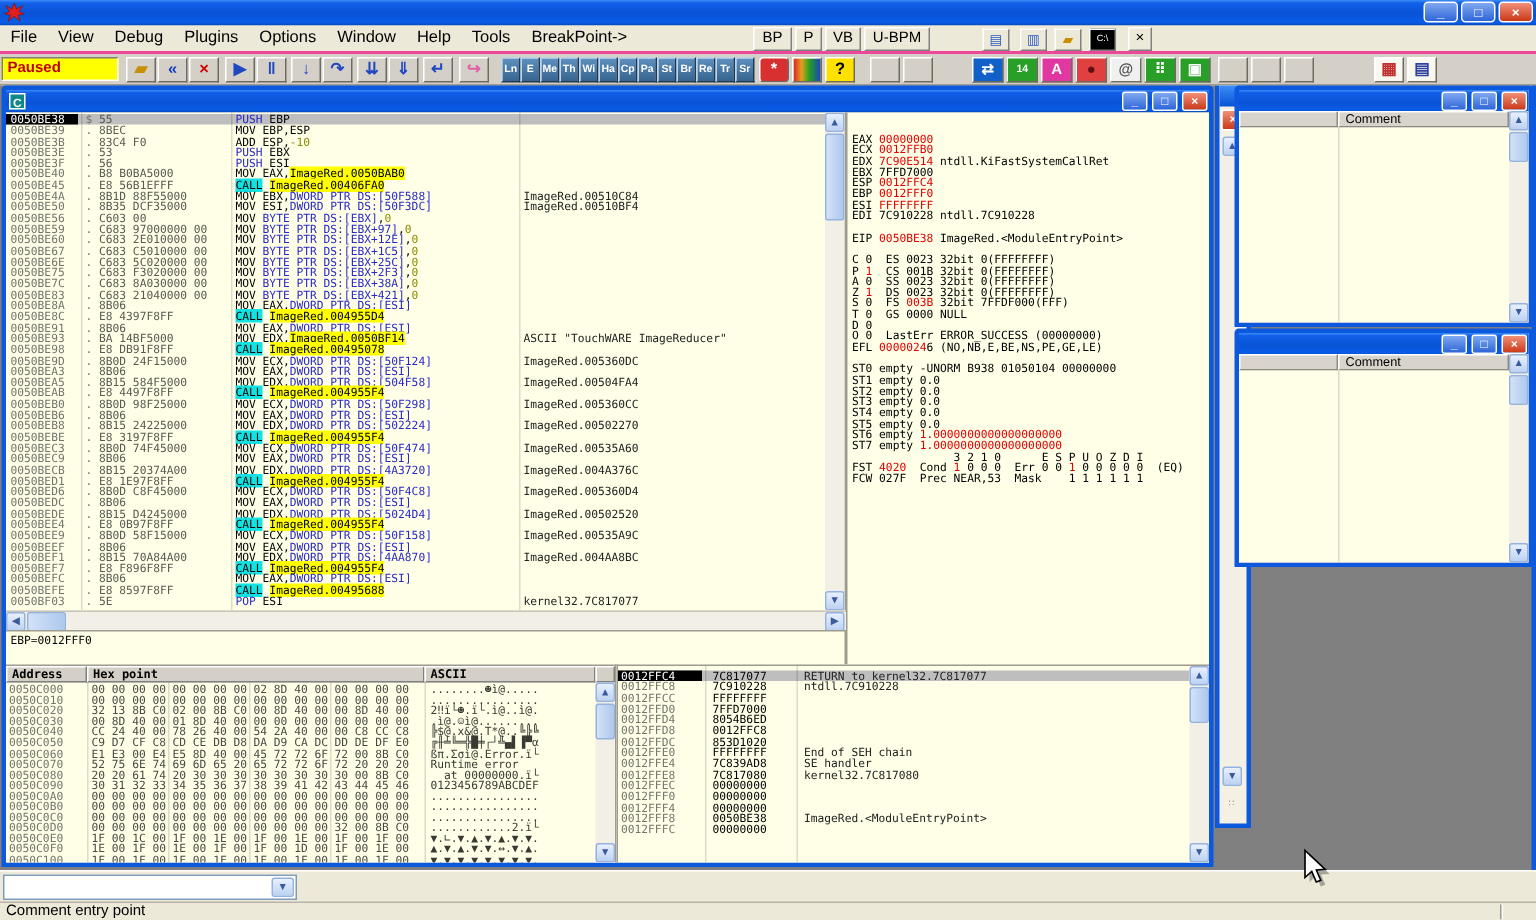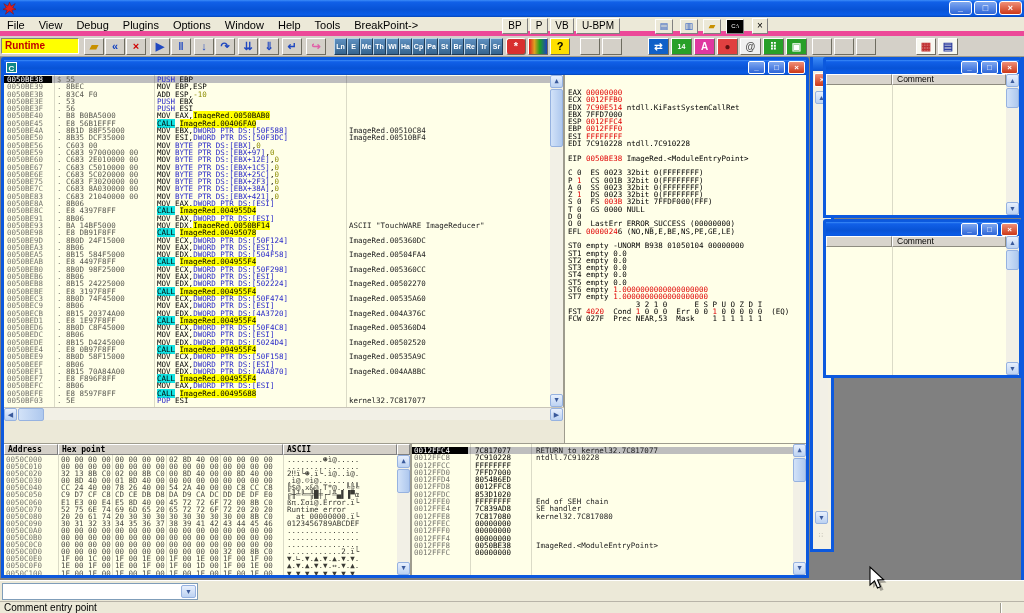--- a/index.html
+++ b/index.html
@@ -7,21 +7,21 @@
   body{position:relative;background:#ECE9D8;font-family:"Liberation Sans",sans-serif;-webkit-font-smoothing:none;}
   .abs{position:absolute;}
   .mono{font-family:"DejaVu Sans Mono",monospace;font-size:7.5px;line-height:7.3px;white-space:pre;}
 
   
   #titlebar{left:0;top:0;width:1024px;height:17px;background:linear-gradient(180deg,#3C8CF8 0%,#1160E8 12%,#0853D6 55%,#0A5CE8 88%,#0646B8 100%);}
   #app-icon{left:3px;top:2px;width:13px;height:13px;}
   .wctl{position:absolute;top:1px;width:23px;height:14px;border:1px solid #fff;border-radius:3px;background:linear-gradient(#7FA8F0,#2E66D8);color:#fff;font-size:9px;line-height:12px;text-align:center;font-weight:bold;}
   .wctl.close{background:linear-gradient(#F09078,#CC3818);}
   
-  #menubar{left:0;top:17px;width:1024px;height:19px;background:#ECE9D8;border-bottom:5px solid #ec4899;font-size:11px;}
+  #menubar{left:0;top:17px;width:1024px;height:19px;background:#ECE9D8;border-bottom:2px solid #ec4899;font-size:11px;}
   .mitem{display:inline-block;padding:2px 7px 0 7px;height:18px;color:#000;}
   .mbtn{position:absolute;top:1px;height:16px;border:1px solid;border-color:#FFFFFF #808080 #808080 #FFFFFF;background:#ECE9D8;font-size:10px;text-align:center;line-height:14px;padding:0 4px;}
   .micon{position:absolute;top:2px;width:18px;height:15px;border:1px solid;border-color:#FFFFFF #808080 #808080 #FFFFFF;text-align:center;font-size:9px;line-height:13px;}
   
   #toolbar{left:0;top:36px;width:1024px;height:21px;background:#D4D0C8;border-bottom:1px solid #9E9C8E;}
   #paused{left:1px;top:2px;width:78px;height:16px;background:#FFFF00;border:1px solid;border-color:#808080 #fff #fff #808080;color:#C00000;font-weight:bold;font-size:10px;line-height:14px;padding-left:3px;}
   .tbtn{position:absolute;top:2px;width:20px;height:17px;border:1px solid;border-color:#FFFFFF #6E6C60 #6E6C60 #FFFFFF;background:#D4D0C8;text-align:center;font-size:11px;line-height:15px;font-weight:bold;}
   .lbtn{position:absolute;top:2px;width:13px;height:17px;background:linear-gradient(#5E90C0,#36648E);border:1px solid;border-color:#BBD4E8 #1E3A56 #1E3A56 #BBD4E8;color:#fff;font-size:7px;line-height:15px;text-align:center;font-weight:bold;}
   .cbtn{position:absolute;top:2px;width:21px;height:17px;border:1px solid;border-color:#FFFFFF #6E6C60 #6E6C60 #FFFFFF;text-align:center;font-size:10px;line-height:15px;font-weight:bold;color:#fff;}
   
@@ -99,21 +99,21 @@
   <span class="mbtn" style="left:550px;width:24px;">VB</span>
   <span class="mbtn" style="left:576px;width:44px;">U-BPM</span>
   <span class="micon" style="left:655px;color:#2858C0;background:#ECE9D8;">▤</span>
   <span class="micon" style="left:680px;color:#2858C0;background:#ECE9D8;">▥</span>
   <span class="micon" style="left:703px;color:#C89000;background:#ECE9D8;">▰</span>
   <span class="micon" style="left:726px;color:#fff;background:#000;font-size:6px;line-height:12px;">C:\</span>
   <span class="mbtn" style="left:752px;width:16px;">×</span>
 </div>
 
 <div class="abs" id="toolbar">
-  <div class="abs" id="paused">Runtime</div>
+  <div class="abs" id="paused">Paused</div>
   <span class="tbtn" style="left:84px;color:#C89000;">▰</span>
   <span class="tbtn" style="left:105px;color:#1040C0;">«</span>
   <span class="tbtn" style="left:126px;color:#D00000;">×</span>
   <span class="tbtn" style="left:150px;color:#2048C0;">▶</span>
   <span class="tbtn" style="left:171px;color:#2048C0;">‖</span>
   <span class="tbtn" style="left:194px;color:#2048C0;">↓</span>
   <span class="tbtn" style="left:215px;color:#2048C0;">↷</span>
   <span class="tbtn" style="left:238px;color:#2048C0;">⇊</span>
   <span class="tbtn" style="left:259px;color:#2048C0;">⇓</span>
   <span class="tbtn" style="left:282px;color:#2048C0;">↵</span>
@@ -169,20 +169,23 @@
       <div class="sba" style="left:0;bottom:0;">▼</div>
     </div>
   </div>
 
   <div class="sb" style="left:0;top:347px;width:560px;height:13px;border-top:1px solid #C8C4B8;">
     <div class="sba" style="left:0;top:0;">◀</div>
     <div class="sbt" style="left:14px;top:0;width:26px;height:13px;"></div>
     <div class="sba" style="left:546px;top:0;">▶</div>
   </div>
 
+  <div class="pane mono" style="left:0;top:360px;width:560px;height:23px;border-top:1px solid #9E9C8E;border-right:1px solid #9E9C8E;">
+    <div style="position:absolute;left:3px;top:2px;">EBP=0012FFF0</div>
+  </div>
 
   <div class="pane" style="left:560px;top:15px;width:242px;height:368px;border-left:1px solid #9E9C8E;">
     <div id="reg-lines" class="mono" style="position:absolute;left:0;top:14px;right:0;"><div class="rline mono"><span class="t-k">EAX </span><span class="t-r">00000000</span></div><div class="rline mono"><span class="t-k">ECX </span><span class="t-r">0012FFB0</span></div><div class="rline mono"><span class="t-k">EDX </span><span class="t-r">7C90E514</span><span class="t-k"> ntdll.KiFastSystemCallRet</span></div><div class="rline mono"><span class="t-k">EBX 7FFD7000</span></div><div class="rline mono"><span class="t-k">ESP </span><span class="t-r">0012FFC4</span></div><div class="rline mono"><span class="t-k">EBP </span><span class="t-r">0012FFF0</span></div><div class="rline mono"><span class="t-k">ESI </span><span class="t-r">FFFFFFFF</span></div><div class="rline mono"><span class="t-k">EDI 7C910228 ntdll.7C910228</span></div><div class="rline mono"></div><div class="rline mono"><span class="t-k">EIP </span><span class="t-r">0050BE38</span><span class="t-k"> ImageRed.&lt;ModuleEntryPoint&gt;</span></div><div class="rline mono"></div><div class="rline mono"><span class="t-k">C 0  ES 0023 32bit 0(FFFFFFFF)</span></div><div class="rline mono"><span class="t-k">P </span><span class="t-r">1</span><span class="t-k">  CS 001B 32bit 0(FFFFFFFF)</span></div><div class="rline mono"><span class="t-k">A 0  SS 0023 32bit 0(FFFFFFFF)</span></div><div class="rline mono"><span class="t-k">Z </span><span class="t-r">1</span><span class="t-k">  DS 0023 32bit 0(FFFFFFFF)</span></div><div class="rline mono"><span class="t-k">S 0  FS </span><span class="t-r">003B</span><span class="t-k"> 32bit 7FFDF000(FFF)</span></div><div class="rline mono"><span class="t-k">T 0  GS 0000 NULL</span></div><div class="rline mono"><span class="t-k">D 0</span></div><div class="rline mono"><span class="t-k">O 0  LastErr ERROR_SUCCESS (00000000)</span></div><div class="rline mono"><span class="t-k">EFL </span><span class="t-r">0000024</span><span class="t-k">6 (NO,NB,E,BE,NS,PE,GE,LE)</span></div><div class="rline mono"></div><div class="rline mono"><span class="t-k">ST0 empty -UNORM B938 01050104 00000000</span></div><div class="rline mono"><span class="t-k">ST1 empty 0.0</span></div><div class="rline mono"><span class="t-k">ST2 empty 0.0</span></div><div class="rline mono"><span class="t-k">ST3 empty 0.0</span></div><div class="rline mono"><span class="t-k">ST4 empty 0.0</span></div><div class="rline mono"><span class="t-k">ST5 empty 0.0</span></div><div class="rline mono"><span class="t-k">ST6 empty </span><span class="t-r">1.0000000000000000000</span></div><div class="rline mono"><span class="t-k">ST7 empty </span><span class="t-r">1.0000000000000000000</span></div><div class="rline mono"><span class="t-k">               3 2 1 0      E S P U O Z D I</span></div><div class="rline mono"><span class="t-k">FST </span><span class="t-r">4020</span><span class="t-k">  Cond </span><span class="t-r">1</span><span class="t-k"> 0 0 0  Err 0 0 </span><span class="t-r">1</span><span class="t-k"> 0 0 0 0 0  (EQ)</span></div><div class="rline mono"><span class="t-k">FCW 027F  Prec NEAR,53  Mask    1 1 1 1 1 1</span></div></div>
   </div>
 
   <div class="pane mono" style="left:0;top:383px;width:407px;height:132px;border-top:1px solid #9E9C8E;border-right:1px solid #9E9C8E;">
     <div class="hcell" style="left:0;width:54px;">Address</div>
     <div class="hcell" style="left:54px;width:225px;">Hex point</div>
     <div class="hcell" style="left:279px;width:114px;">ASCII</div>
     <div class="hcell" style="left:393px;width:13px;"></div>

